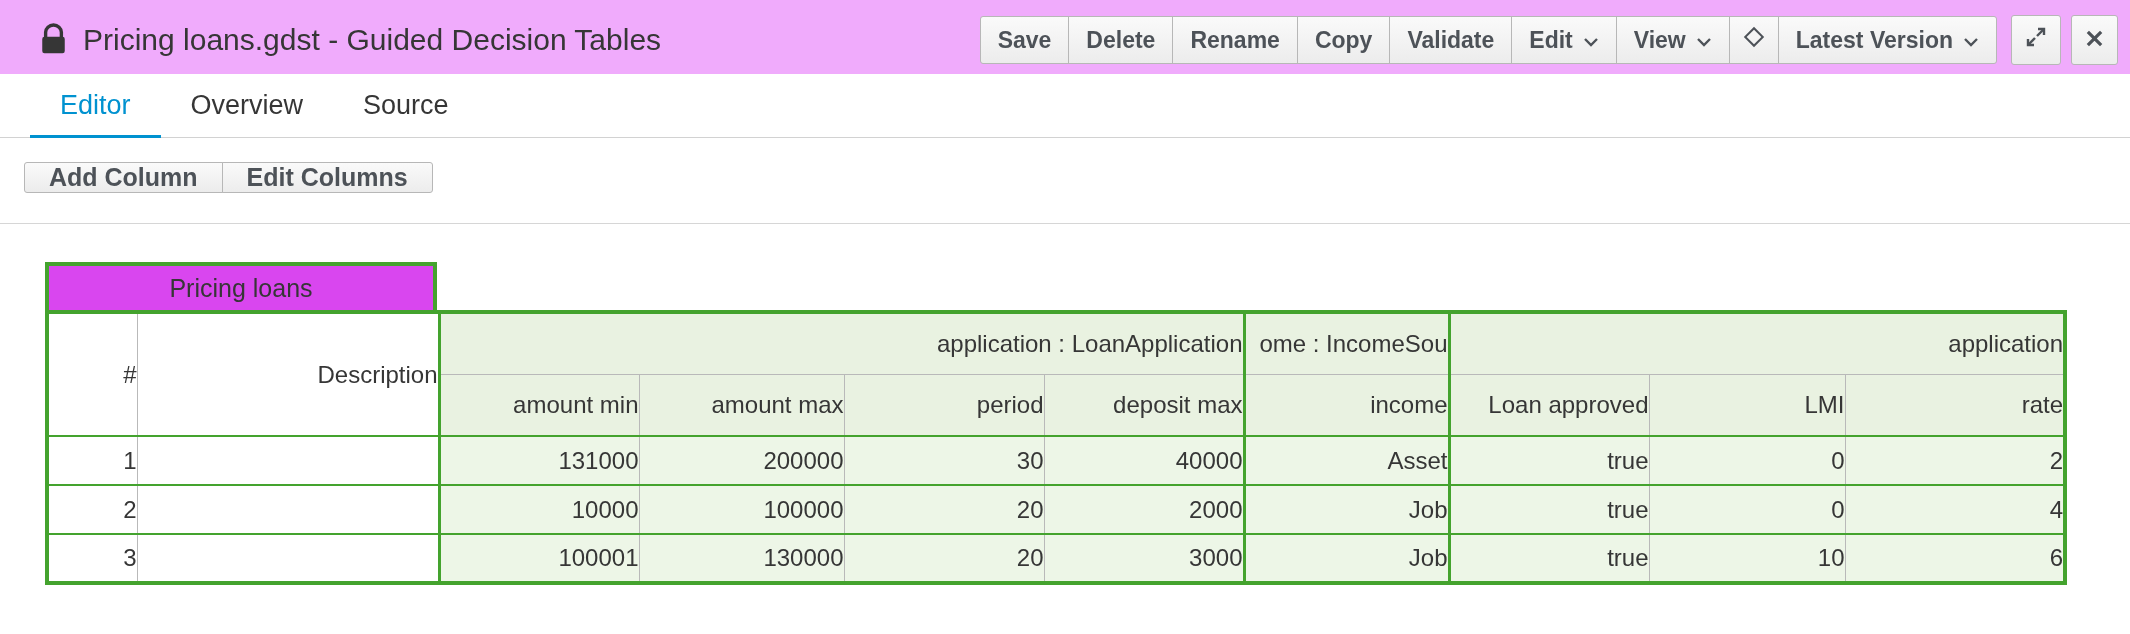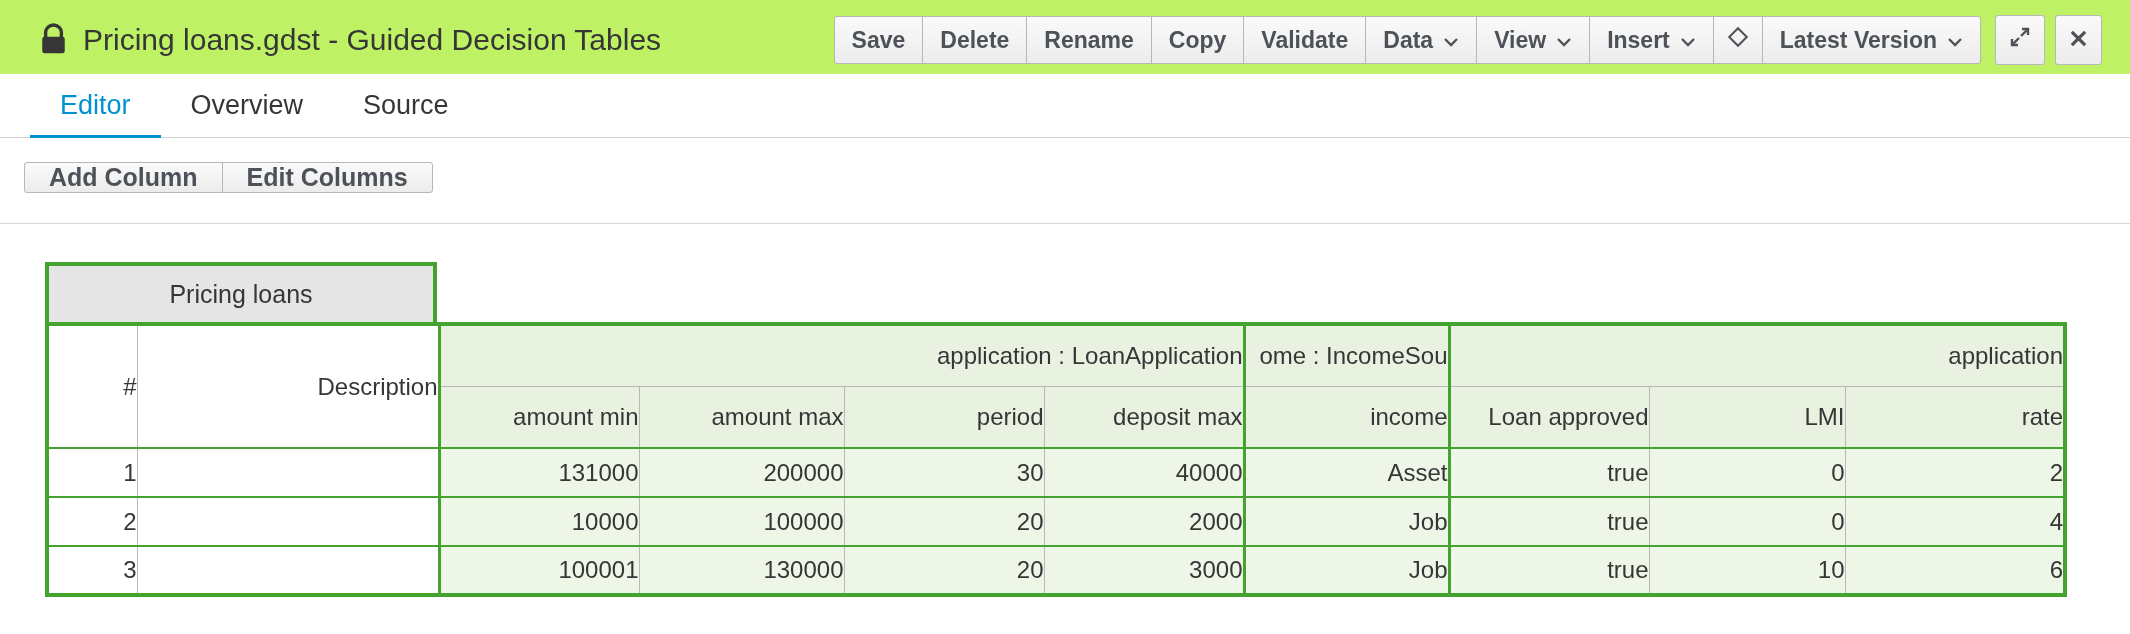--- a/index.html
+++ b/index.html
@@ -1,21 +1,21 @@
 <!DOCTYPE html>
 <html><head>
 <meta charset="utf-8">
 <style>
   * { box-sizing: border-box; margin: 0; padding: 0; }
   html,body { width: 2130px; height: 634px; overflow: hidden; background: #fff;
     font-family: "Liberation Sans", sans-serif; color: #363636; }
 
   
   .topbar { display: flex; align-items: center; justify-content: space-between;
-    padding: 12px 28px 6px 40px; height: 74px; background: #bef264; }
+    padding: 12px 12px 6px 40px; height: 74px; background: #f0abfc; }
   .title-wrap { display: flex; align-items: center; gap: 16px; }
   .page-title { font-size: 30px; color: #363636; white-space: nowrap; }
 
   .actions { display: flex; align-items: center; gap: 14px; }
   .btn-group { display: flex; }
   .btn { display: flex; align-items: center; gap: 10px; font-family: "Liberation Sans", sans-serif;
     font-size: 23px; font-weight: 700; color: #4d5258;
     background: linear-gradient(#fafafa, #ececec); border: 1px solid #b7b7b7;
     padding: 9px 17px; margin-left: -1px; cursor: pointer; white-space: nowrap; }
   .btn-group .btn:first-child { margin-left: 0; border-radius: 3px 0 0 3px; }
@@ -34,21 +34,21 @@
   .tab.active { color: #0092d0; border-bottom-color: #0092d0; }
 
   
   .toolbar { padding: 24px 0 30px 24px; }
   .tb-btn { font-size: 25px; padding: 0 24px; }
 
   .divider { height: 1px; background: #d6d6d6; width: 100%; }
 
   
   .content { padding: 38px 0 0 45px; }
-  .caption { width: 392px; height: 64px; border: 4px solid #44a32e; background: #e5e5e5;
+  .caption { width: 392px; height: 52px; border: 4px solid #44a32e; background: #d946ef;
     display: flex; align-items: center; justify-content: center; font-size: 25px;
     margin-bottom: -4px; position: relative; z-index: 2; }
   table.dtable { border-collapse: collapse; table-layout: fixed; width: 2018px;
     border: 4px solid #44a32e; background: #fff; position: relative; z-index: 1; }
   .dtable th, .dtable td { border: 1px solid #b9b9b9; text-align: right;
     vertical-align: middle; font-size: 24px; font-weight: 400;
     overflow: hidden; white-space: nowrap; }
   .dtable thead th { background: #e9f2e1; height: 62px; }
   .dtable th.corner { background: #fff; }
   .dtable tbody td { background: #edf6e7; height: 49px; }
@@ -83,37 +83,29 @@
         <button class="btn">
             <span>Rename</span>
           </button>
         <button class="btn">
             <span>Copy</span>
           </button>
         <button class="btn">
             <span>Validate</span>
           </button>
         <button class="btn">
-          <span>Data</span>
+          <span>Edit</span>
           <span class="chev">
               <svg width="16" height="10" viewBox="0 0 16 10">
                 <polyline points="2,2 8,8 14,2" fill="none" stroke="#4d5258" stroke-width="2.4"></polyline>
               </svg>
             </span>
         </button>
         <button class="btn">
           <span>View</span>
-          <span class="chev">
-              <svg width="16" height="10" viewBox="0 0 16 10">
-                <polyline points="2,2 8,8 14,2" fill="none" stroke="#4d5258" stroke-width="2.4"></polyline>
-              </svg>
-            </span>
-        </button>
-        <button class="btn">
-          <span>Insert</span>
           <span class="chev">
               <svg width="16" height="10" viewBox="0 0 16 10">
                 <polyline points="2,2 8,8 14,2" fill="none" stroke="#4d5258" stroke-width="2.4"></polyline>
               </svg>
             </span>
         </button>
         <button class="btn icon-btn">
           <span><svg width="22" height="22" viewBox="0 0 22 22">
                 <rect x="4.8" y="4.8" width="12.4" height="12.4" transform="rotate(45 11 11)" fill="none" stroke="#4d5258" stroke-width="2"></rect>
               </svg></span>

